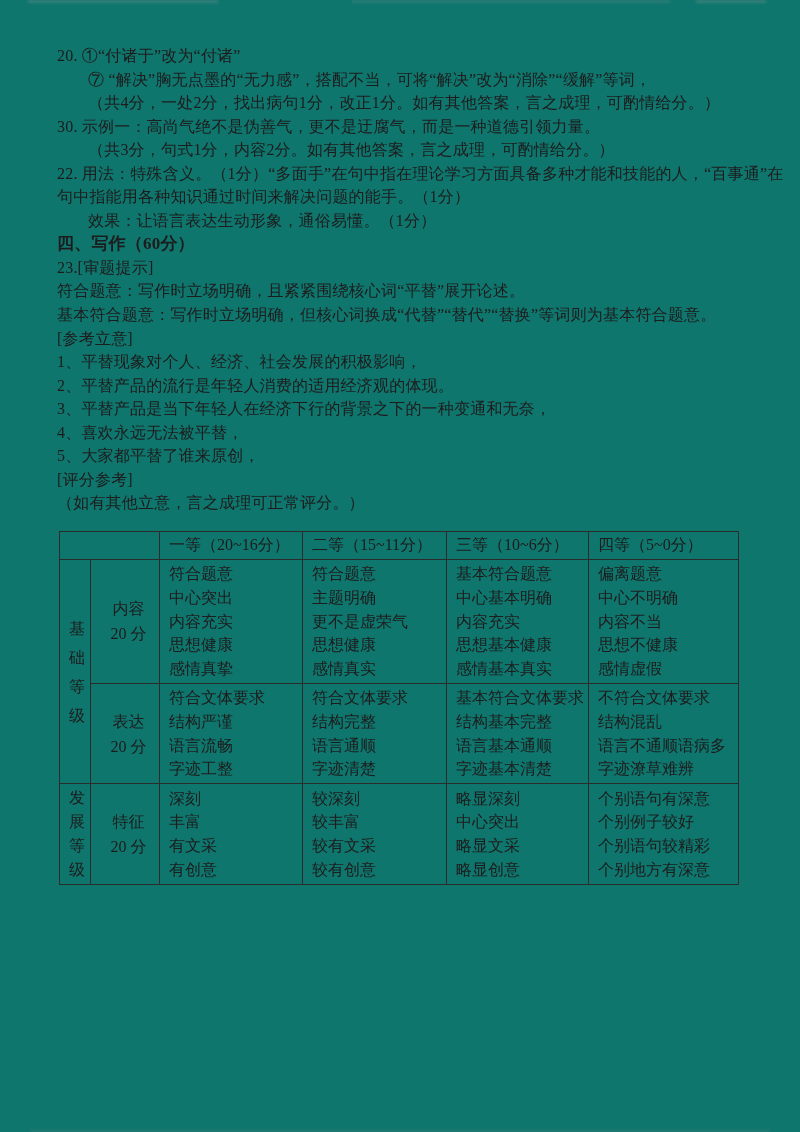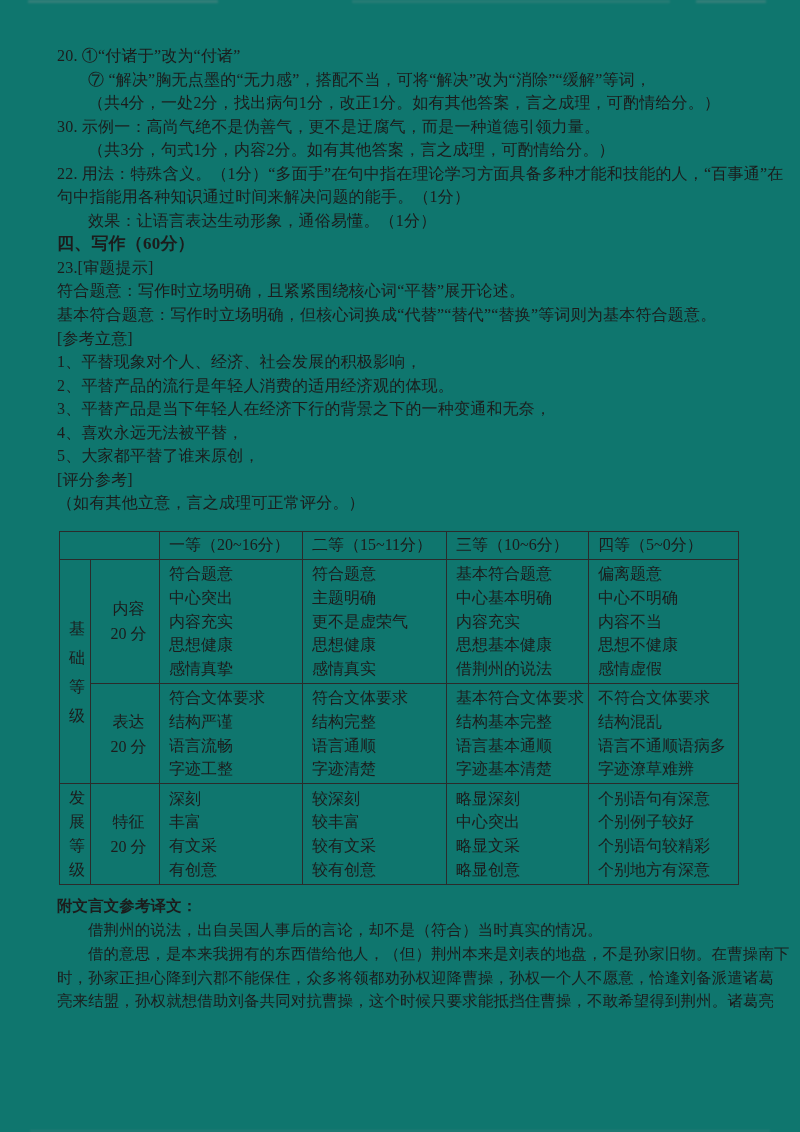--- a/index.html
+++ b/index.html
@@ -136,21 +136,21 @@
               <div class="cell-line">主题明确</div>
               <div class="cell-line">更不是虚荣气</div>
               <div class="cell-line">思想健康</div>
               <div class="cell-line">感情真实</div>
             </td>
             <td class="crit">
               <div class="cell-line">基本符合题意</div>
               <div class="cell-line">中心基本明确</div>
               <div class="cell-line">内容充实</div>
               <div class="cell-line">思想基本健康</div>
-              <div class="cell-line">借荆州的说法</div>
+              <div class="cell-line">感情基本真实</div>
             </td>
             <td class="crit">
               <div class="cell-line">偏离题意</div>
               <div class="cell-line">中心不明确</div>
               <div class="cell-line">内容不当</div>
               <div class="cell-line">思想不健康</div>
               <div class="cell-line">感情虚假</div>
             </td>
           </tr>
           <tr>
@@ -214,25 +214,18 @@
             </td>
             <td class="crit">
               <div class="cell-line">个别语句有深意</div>
               <div class="cell-line">个别例子较好</div>
               <div class="cell-line">个别语句较精彩</div>
               <div class="cell-line">个别地方有深意</div>
             </td>
           </tr>
         </tbody>
       </table>
-    <div class="footer-lines" id="footer-lines">
-        <div class="line indent-0 bold">附文言文参考译文：</div>
-        <div class="line indent-1">借荆州的说法，出自吴国人事后的言论，却不是（符合）当时真实的情况。</div>
-        <div class="line indent-1">借的意思，是本来我拥有的东西借给他人，（但）荆州本来是刘表的地盘，不是孙家旧物。在曹操南下</div>
-        <div class="line indent-0">时，孙家正担心降到六郡不能保住，众多将领都劝孙权迎降曹操，孙权一个人不愿意，恰逢刘备派遣诸葛</div>
-        <div class="line indent-0">亮来结盟，孙权就想借助刘备共同对抗曹操，这个时候只要求能抵挡住曹操，不敢希望得到荆州。诸葛亮</div>
-      </div>
   </div>
 
   <div class="scan-edge bottom">
     <div class="frag a"></div>
   </div>
 </div>
 
 </body></html>

